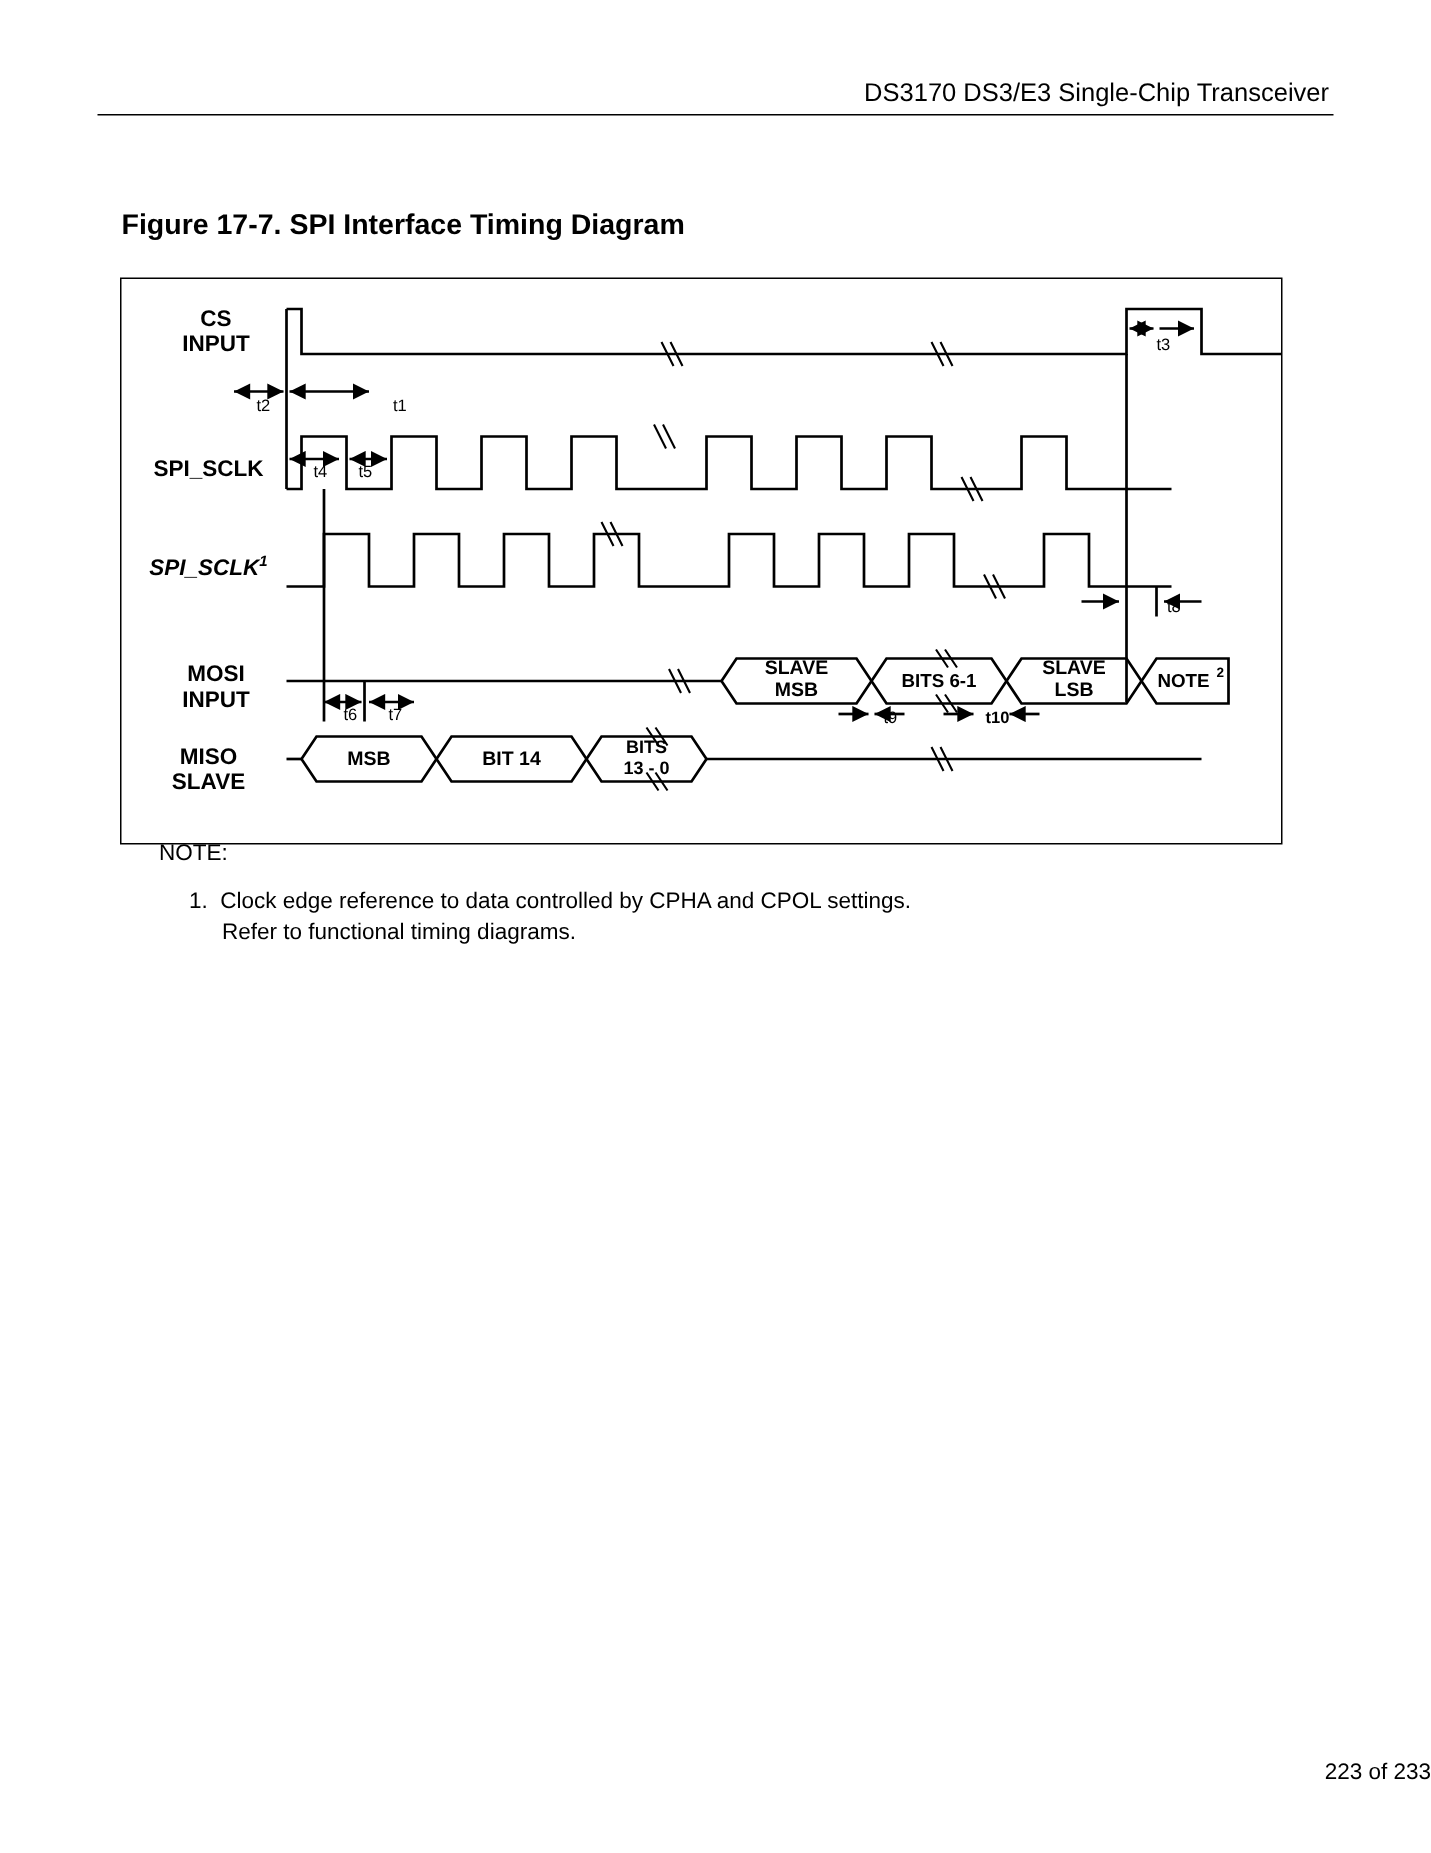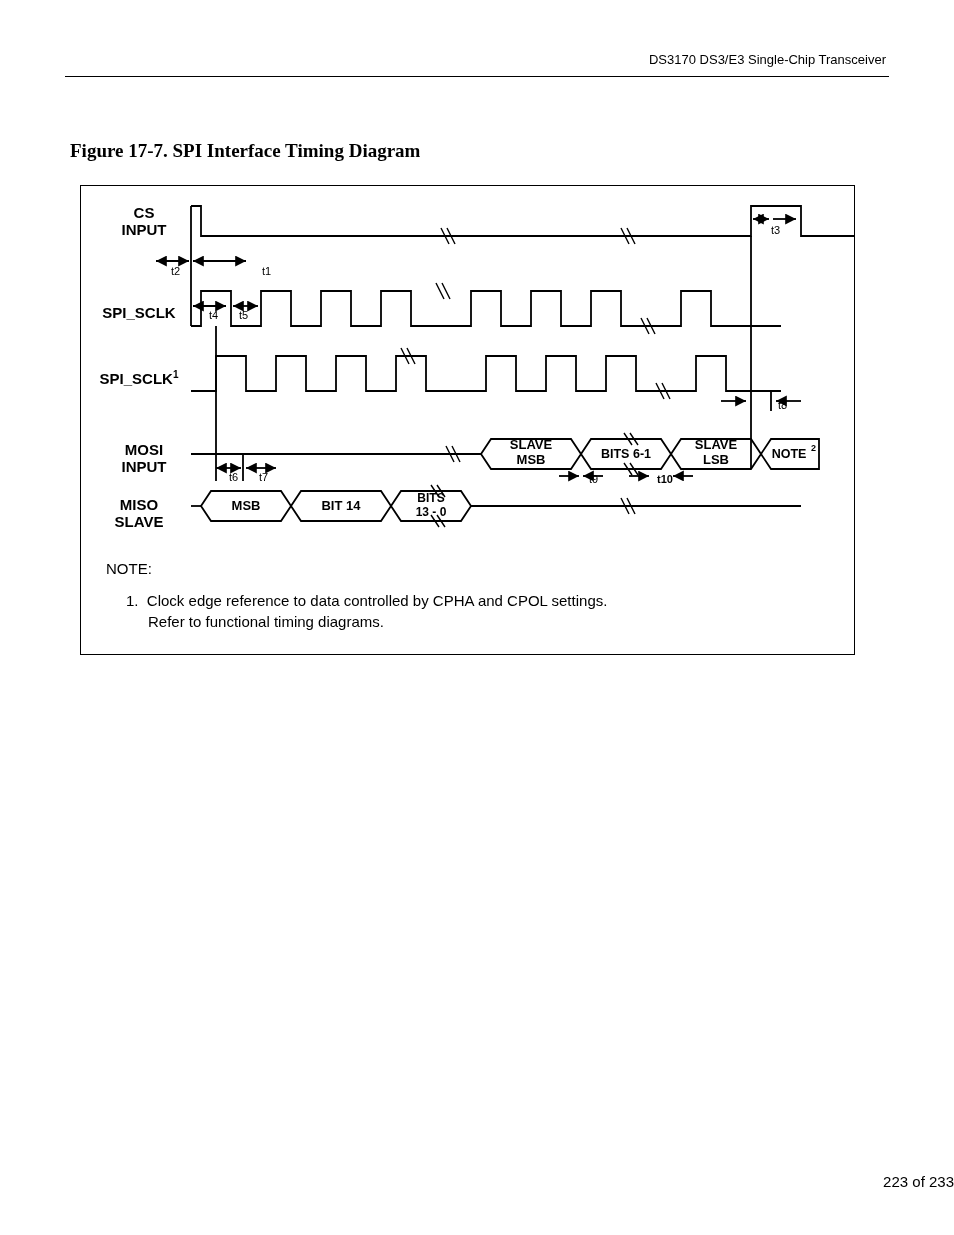--- a/index.html
+++ b/index.html
@@ -9,60 +9,59 @@
     background: #fff;
     width: 954px;
     height: 1235px;
     position: relative;
     color: #000;
   }
   .header {
     position: absolute;
     top: 52px;
     right: 68px;
-    font-size: 13px;
+    font-size: 17px;
   }
   .header-rule {
     position: absolute;
     top: 76px;
     left: 65px;
     right: 65px;
     border-top: 1px solid #000;
   }
   .figure-title {
     position: absolute;
     top: 140px;
-    left: 70px;
+    left: 81px;
     font-size: 19px;
     font-weight: bold;
-    font-family: Liberation Serif, serif;
   }
   .diagram-frame {
     position: absolute;
     top: 185px;
     left: 80px;
     width: 775px;
-    height: 470px;
+    height: 378px;
     border: 1.5px solid #000;
     box-sizing: border-box;
   }
   .svg-wrap {
     position: absolute;
     top: 0;
     left: 0;
   }
   .sig-label {
     font-size: 15px;
     font-weight: bold;
     text-align: center;
     line-height: 1.15;
   }
   .sig-label.cs { position: absolute; left: 18px; top: 18px; width: 90px; }
   .sig-label.sclk { position: absolute; left: 8px; top: 118px; width: 100px; }
-  .sig-label.sclk1 { position: absolute; left: 8px; top: 183px; width: 100px; }
+  .sig-label.sclk1 { position: absolute; left: 8px; top: 183px; width: 100px; font-style: italic; }
   .sig-label.mosi { position: absolute; left: 18px; top: 255px; width: 90px; }
   .sig-label.miso { position: absolute; left: 8px; top: 310px; width: 100px; }
   .notes {
     position: absolute;
     left: 25px;
     top: 373px;
     right: 20px;
     font-size: 15px;
     line-height: 1.35;
   }

